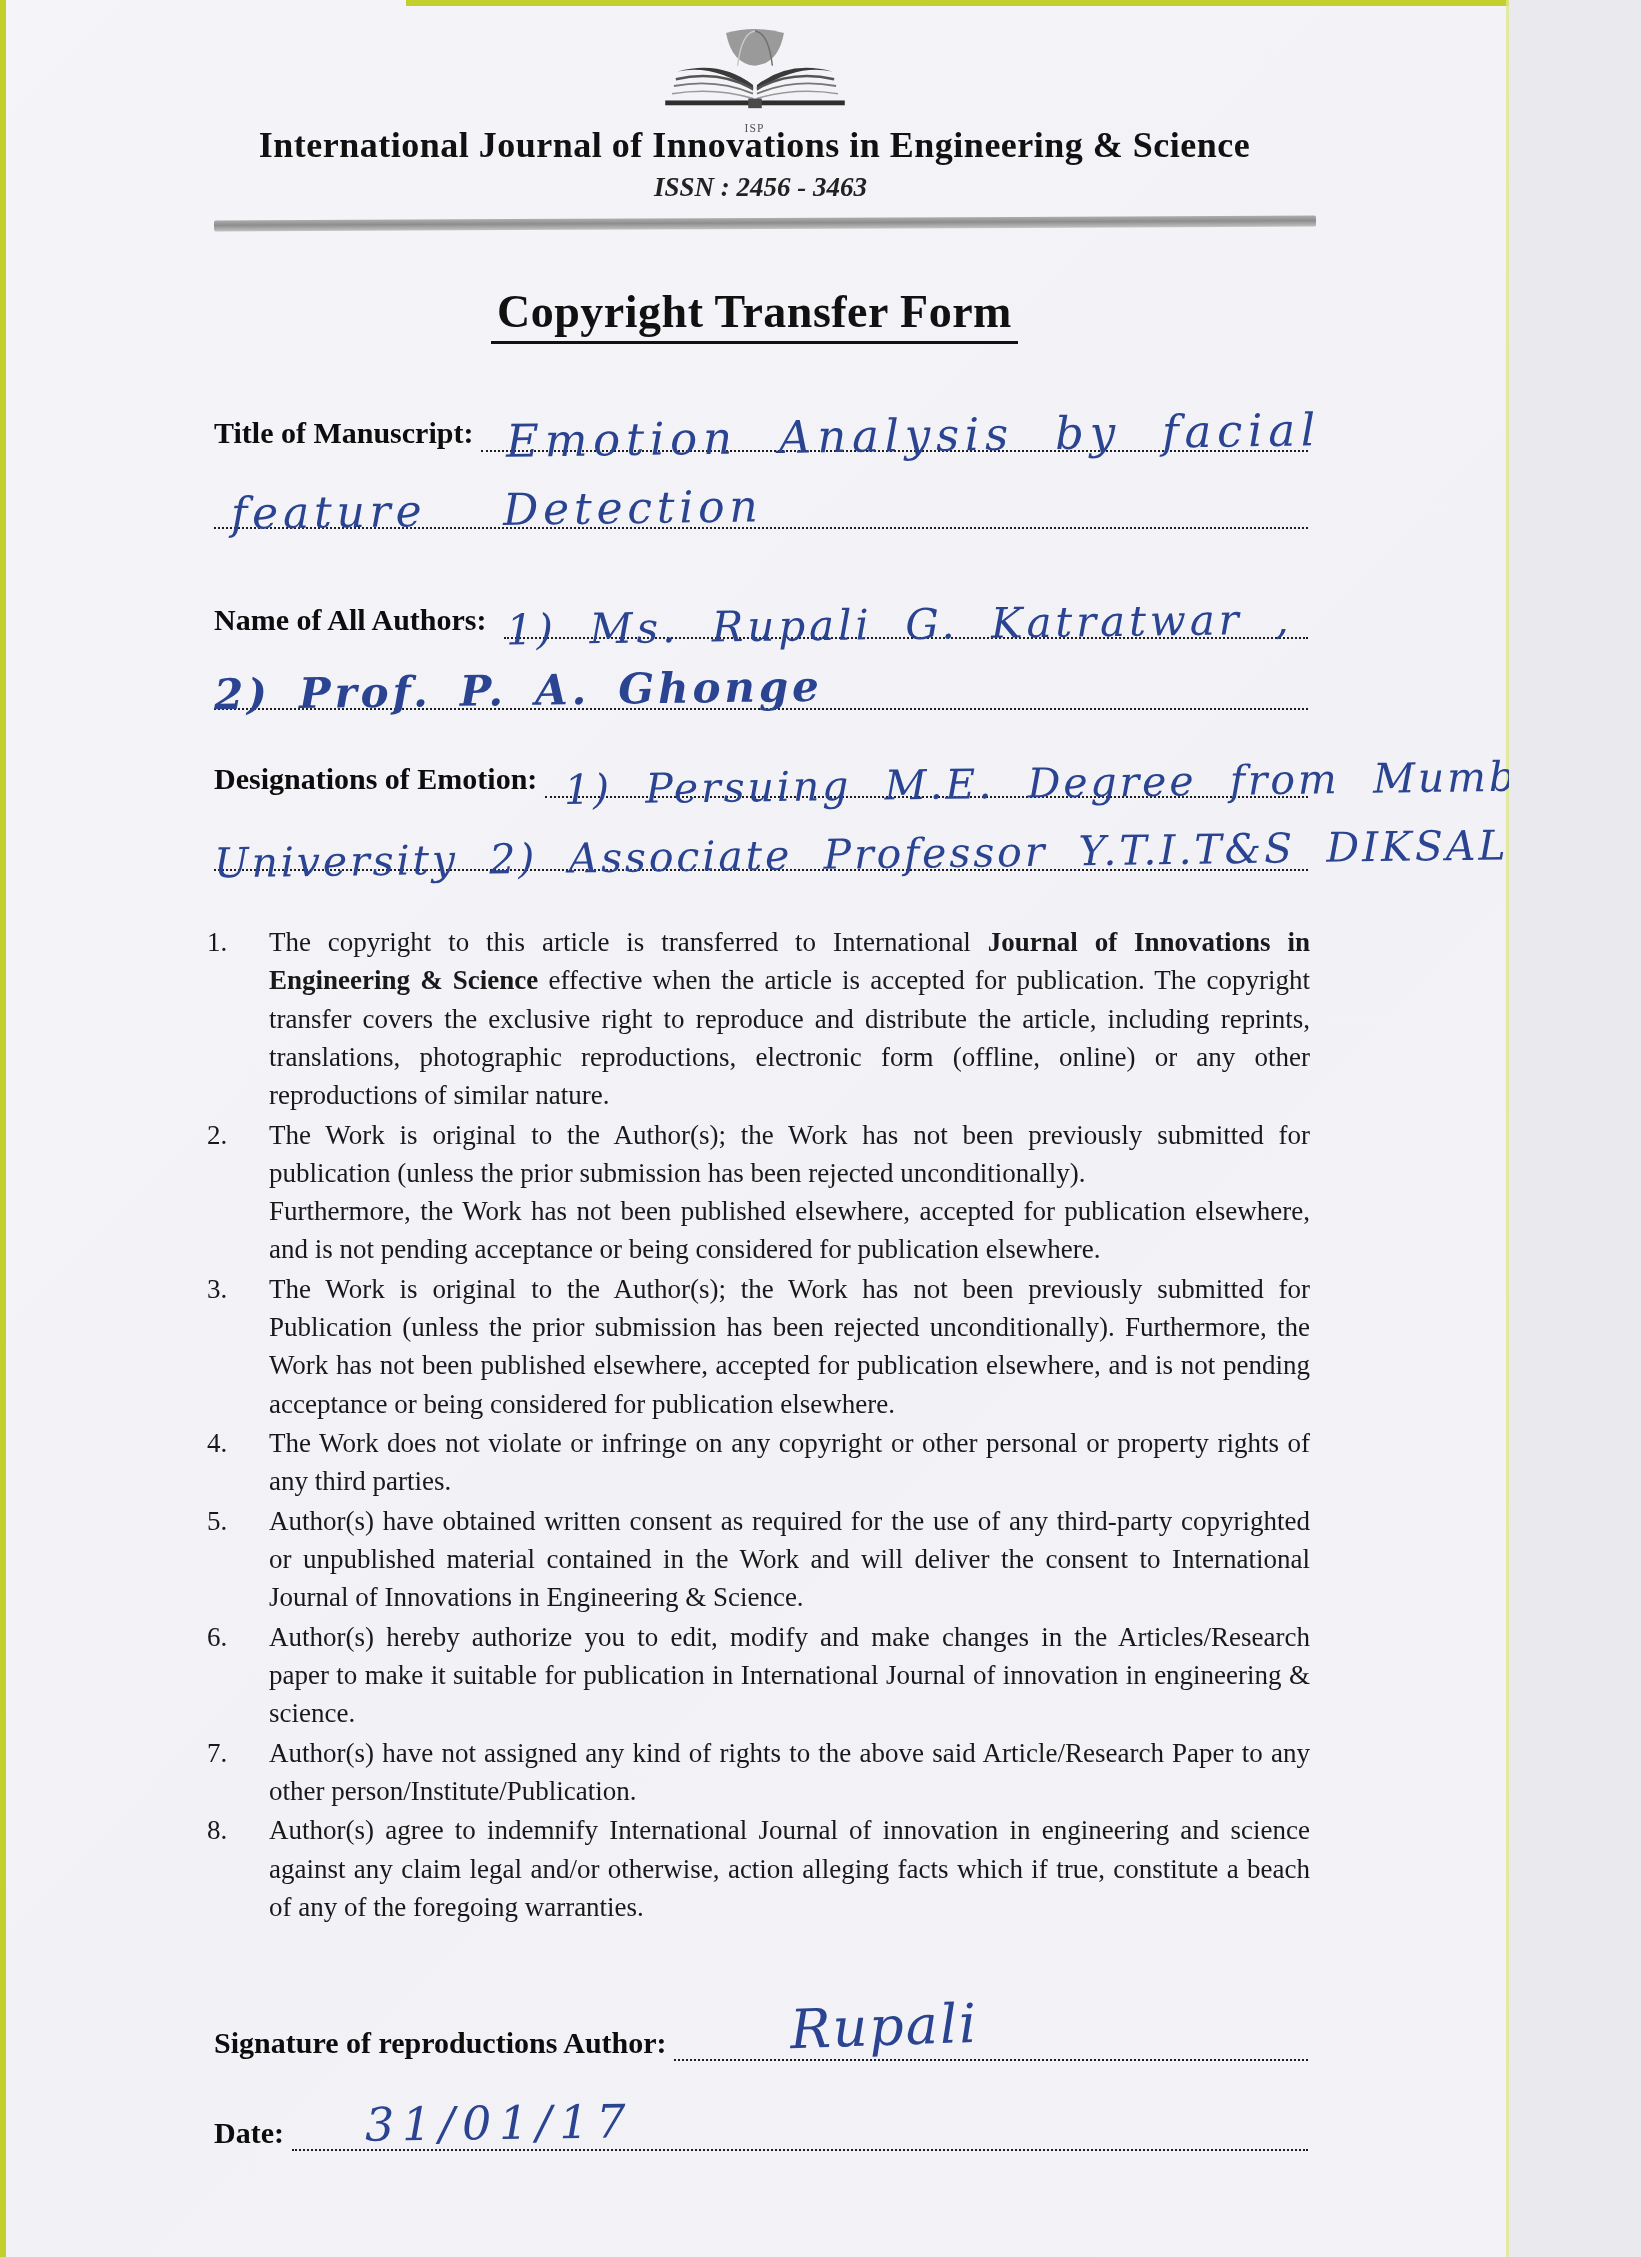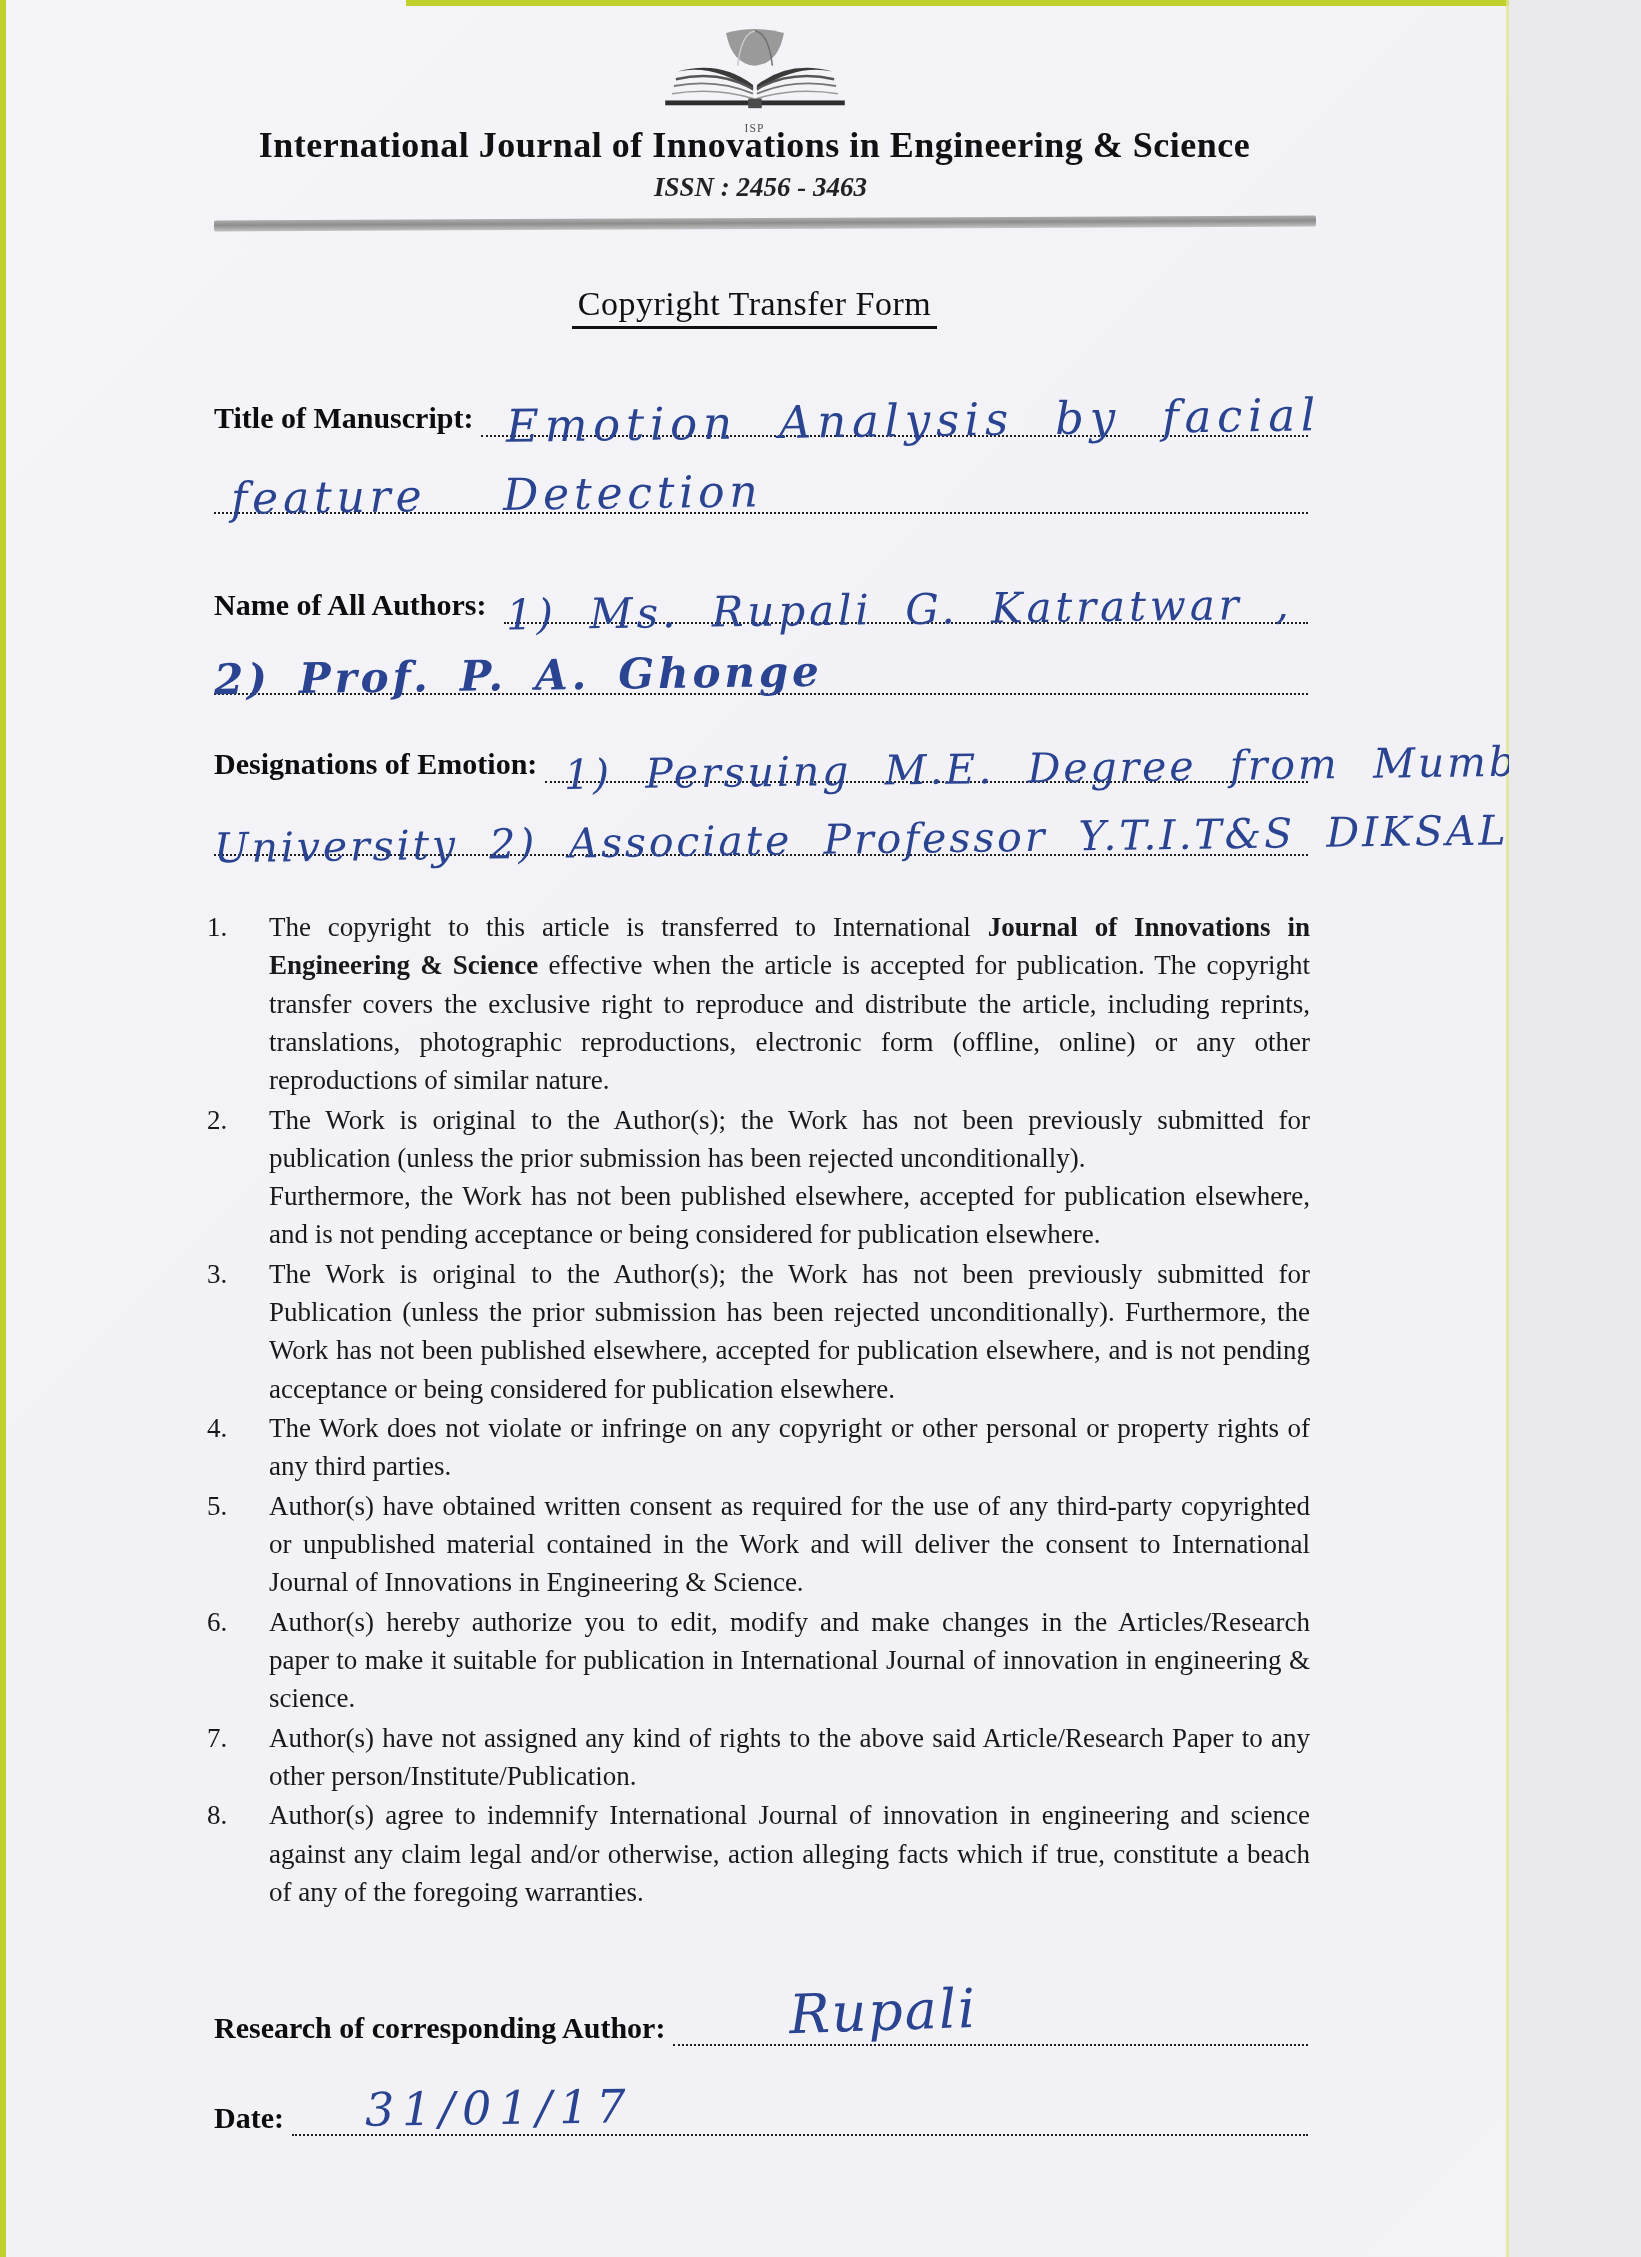--- a/index.html
+++ b/index.html
@@ -23,21 +23,21 @@
   }
   .issn{font-size:27px;font-style:italic;font-weight:bold;margin-top:5.8px;color:#222;margin-left:12px;}
   .gray-bar{
     height:10.6px;margin:15.4px 193px 0 214px;
     background:linear-gradient(to bottom,#adadad,#8d8d8d 45%,#c2c2c2);
     transform:rotate(-0.25deg);
     border-radius:1.9px;
   }
   .form-title-row{text-align:center;margin-top:56px;}
   .form-title{
-    display:inline-block;font-size:34px;font-weight:normal;color:#111;
+    display:inline-block;font-size:46px;font-weight:bold;color:#111;
     border-bottom:3.9px solid #111;padding:0 5.8px 2.9px 5.8px;letter-spacing:0.5px;
   }
   
   .fields{margin:62px 201px 0 214px;}
   .field-row{display:flex;align-items:flex-end;position:relative;margin-top:18px;}
   .field-label{
     font-size:30px;font-weight:bold;white-space:nowrap;color:#0d0d0d;
     padding-bottom:1.9px;
   }
   .dotline{
@@ -190,21 +190,21 @@
       <span class="li-text">Author(s) have not assigned any kind of rights to the above said Article/Research Paper to any other person/Institute/Publication.</span>
     </li>
     <li>
       <span class="li-num">8.</span>
       <span class="li-text">Author(s) agree to indemnify International Journal of innovation in engineering and science against any claim legal and/or otherwise, action alleging facts which if true, constitute a beach of any of the foregoing warranties.</span>
     </li>
   </ol>
 
   <div class="sig-block">
     <div class="sig-row">
-      <span class="field-label">Research of corresponding Author:</span>
+      <span class="field-label">Signature of reproductions Author:</span>
       <span class="dotline">
         <span class="hw hw-sig">Rupali</span>
       </span>
     </div>
     <div class="sig-row date-row">
       <span class="field-label">Date:</span>
       <span class="dotline">
         <span class="hw hw-date">31/01/17</span>
       </span>
     </div>

